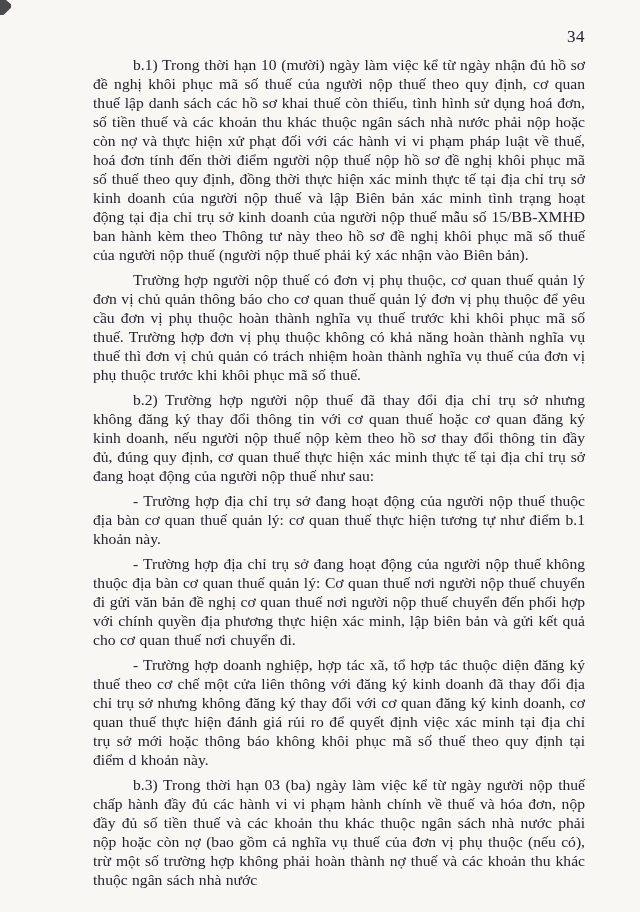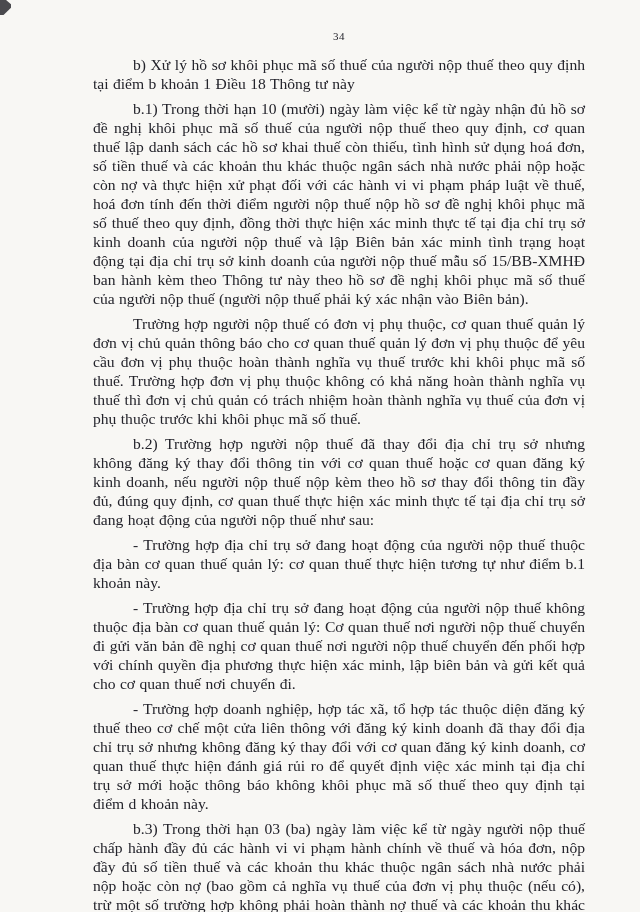--- a/index.html
+++ b/index.html
@@ -31,22 +31,22 @@
     background: #4a4a4e;
     clip-path: polygon(0 0, 55% 0, 100% 28%, 100% 52%, 32% 100%, 0 100%);
   }
   .content {
     position: absolute;
     top: 28px;
     left: 93px;
     width: 492px;
   }
   .page-number {
-    text-align: center;
-    font-size: 11px;
+    text-align: right;
+    font-size: 17px;
     line-height: 17px;
     margin: 0 0 10px 0;
     letter-spacing: 0.5px;
   }
   .paragraphs p {
     margin: 0 0 6px 0;
     font-size: 15.6px;
     line-height: 19px;
     text-align: justify;
     text-indent: 40px;
@@ -57,21 +57,20 @@
   }
 </style>
 </head>
 <body>
 
 <div class="page" style="background: rgb(248, 247, 244); color: rgb(35, 35, 43);">
   <div class="corner-artifact"></div>
   <div class="content">
     <div class="page-number">34</div>
     <div class="paragraphs" id="paragraphs">
-        <p>b) Xử lý hồ sơ khôi phục mã số thuế của người nộp thuế theo quy định tại điểm b khoản 1 Điều 18 Thông tư này</p>
         <p>b.1) Trong thời hạn 10 (mười) ngày làm việc kể từ ngày nhận đủ hồ sơ đề nghị khôi phục mã số thuế của người nộp thuế theo quy định, cơ quan thuế lập danh sách các hồ sơ khai thuế còn thiếu, tình hình sử dụng hoá đơn, số tiền thuế và các khoản thu khác thuộc ngân sách nhà nước phải nộp hoặc còn nợ và thực hiện xử phạt đối với các hành vi vi phạm pháp luật về thuế, hoá đơn tính đến thời điểm người nộp thuế nộp hồ sơ đề nghị khôi phục mã số thuế theo quy định, đồng thời thực hiện xác minh thực tế tại địa chỉ trụ sở kinh doanh của người nộp thuế và lập Biên bản xác minh tình trạng hoạt động tại địa chỉ trụ sở kinh doanh của người nộp thuế mẫu số 15/BB-XMHĐ ban hành kèm theo Thông tư này theo hồ sơ đề nghị khôi phục mã số thuế của người nộp thuế (người nộp thuế phải ký xác nhận vào Biên bản).</p>
         <p>Trường hợp người nộp thuế có đơn vị phụ thuộc, cơ quan thuế quản lý đơn vị chủ quản thông báo cho cơ quan thuế quản lý đơn vị phụ thuộc để yêu cầu đơn vị phụ thuộc hoàn thành nghĩa vụ thuế trước khi khôi phục mã số thuế. Trường hợp đơn vị phụ thuộc không có khả năng hoàn thành nghĩa vụ thuế thì đơn vị chủ quản có trách nhiệm hoàn thành nghĩa vụ thuế của đơn vị phụ thuộc trước khi khôi phục mã số thuế.</p>
         <p>b.2) Trường hợp người nộp thuế đã thay đổi địa chỉ trụ sở nhưng không đăng ký thay đổi thông tin với cơ quan thuế hoặc cơ quan đăng ký kinh doanh, nếu người nộp thuế nộp kèm theo hồ sơ thay đổi thông tin đầy đủ, đúng quy định, cơ quan thuế thực hiện xác minh thực tế tại địa chỉ trụ sở đang hoạt động của người nộp thuế như sau:</p>
         <p>- Trường hợp địa chỉ trụ sở đang hoạt động của người nộp thuế thuộc địa bàn cơ quan thuế quản lý: cơ quan thuế thực hiện tương tự như điểm b.1 khoản này.</p>
         <p>- Trường hợp địa chỉ trụ sở đang hoạt động của người nộp thuế không thuộc địa bàn cơ quan thuế quản lý: Cơ quan thuế nơi người nộp thuế chuyển đi gửi văn bản đề nghị cơ quan thuế nơi người nộp thuế chuyển đến phối hợp với chính quyền địa phương thực hiện xác minh, lập biên bản và gửi kết quả cho cơ quan thuế nơi chuyển đi.</p>
         <p>- Trường hợp doanh nghiệp, hợp tác xã, tổ hợp tác thuộc diện đăng ký thuế theo cơ chế một cửa liên thông với đăng ký kinh doanh đã thay đổi địa chỉ trụ sở nhưng không đăng ký thay đổi với cơ quan đăng ký kinh doanh, cơ quan thuế thực hiện đánh giá rủi ro để quyết định việc xác minh tại địa chỉ trụ sở mới hoặc thông báo không khôi phục mã số thuế theo quy định tại điểm d khoản này.</p>
         <p>b.3) Trong thời hạn 03 (ba) ngày làm việc kể từ ngày người nộp thuế chấp hành đầy đủ các hành vi vi phạm hành chính về thuế và hóa đơn, nộp đầy đủ số tiền thuế và các khoản thu khác thuộc ngân sách nhà nước phải nộp hoặc còn nợ (bao gồm cả nghĩa vụ thuế của đơn vị phụ thuộc (nếu có), trừ một số trường hợp không phải hoàn thành nợ thuế và các khoản thu khác thuộc ngân sách nhà nước</p>
       </div>
   </div>
 </div>

